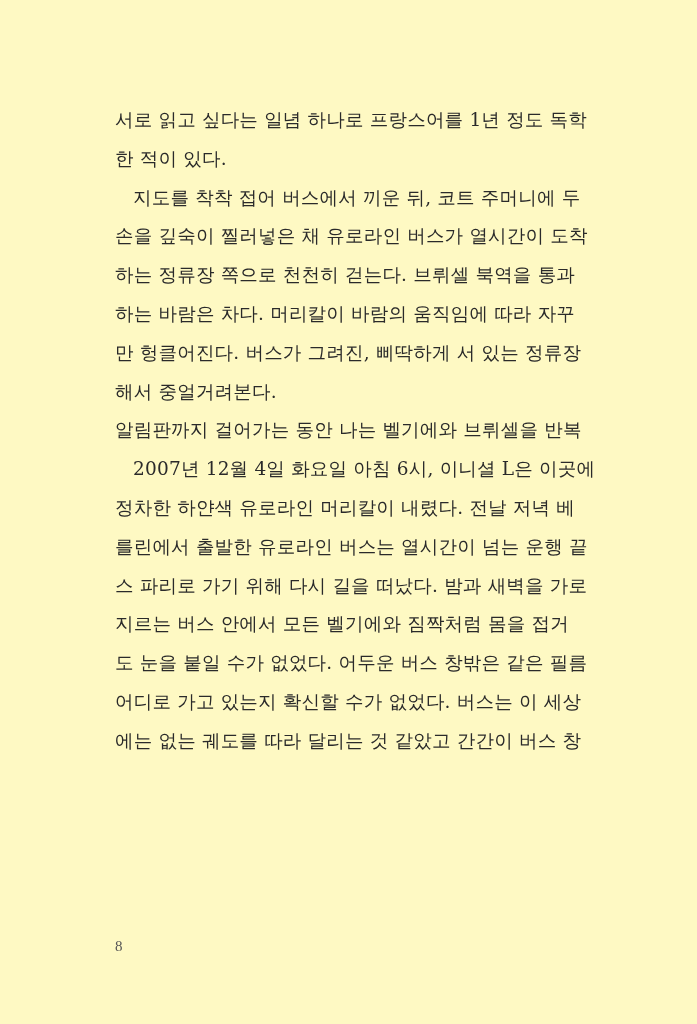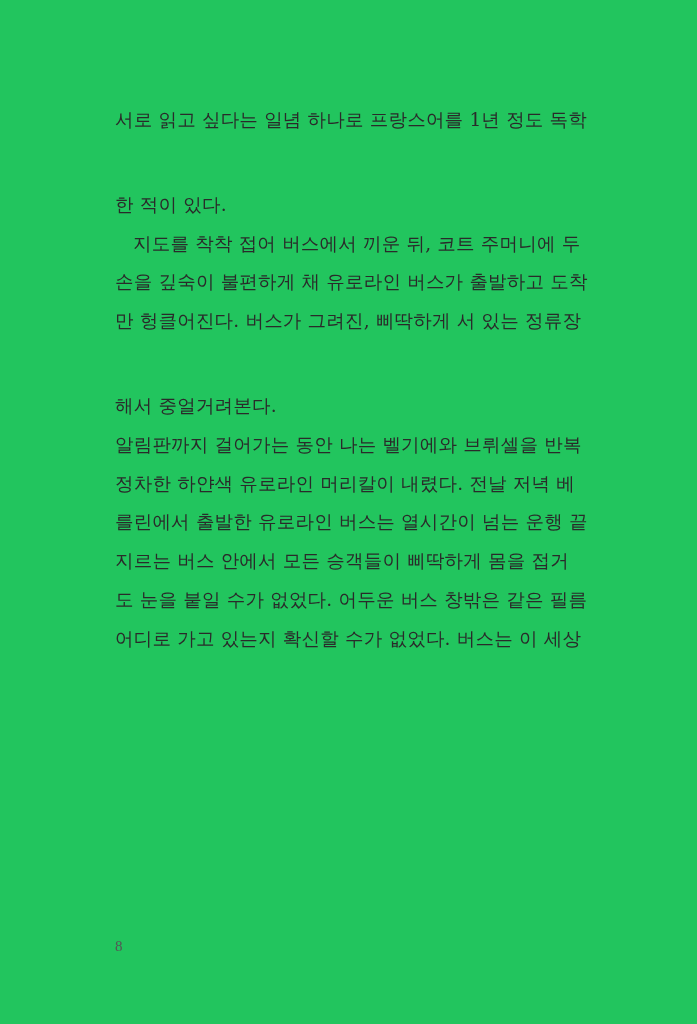--- a/index.html
+++ b/index.html
@@ -13,41 +13,40 @@
       position: relative;
       overflow: hidden;
       font-family: "DejaVu Serif", "Liberation Serif", serif;
       color: #2a2a2a;
     }
     .page {
       position: absolute;
       left: 0; top: 0;
       width: 697px;
       height: 1024px;
-      background: #22c55e;
+      background: #fef9c3;
     }
     .text-block {
       position: absolute;
       left: 115px;
       top: 101px;
       width: 445px;
     }
     .line {
       display: block;
       height: 38.8px;
       line-height: 38.8px;
       font-size: 18.5px;
       white-space: nowrap;
       text-align: justify;
       text-align-last: justify;
       letter-spacing: 0.2px;
     }
     .line.last {
       text-align-last: left;
-      margin-top: 46px;
     }
     .line.indent {
       padding-left: 18px;
     }
     .page-number {
       position: absolute;
       left: 115px;
       top: 938px;
       font-size: 15px;
       color: #555555;
@@ -57,26 +56,31 @@
 </head>
 <body>
 
 <div class="page">
   <div class="text-block">
 
     <span class="line">서로 읽고 싶다는 일념 하나로 프랑스어를 1년 정도 독학</span>
     <span class="line last">한 적이 있다.</span>
 
     <span class="line indent">지도를 착착 접어 버스에서 끼운 뒤, 코트 주머니에 두</span>
-    <span class="line">손을 깊숙이 불편하게 채 유로라인 버스가 출발하고 도착</span>
+    <span class="line">손을 깊숙이 찔러넣은 채 유로라인 버스가 열시간이 도착</span>
+    <span class="line">하는 정류장 쪽으로 천천히 걷는다. 브뤼셀 북역을 통과</span>
+    <span class="line">하는 바람은 차다. 머리칼이 바람의 움직임에 따라 자꾸</span>
     <span class="line">만 헝클어진다. 버스가 그려진, 삐딱하게 서 있는 정류장</span>
     <span class="line last">해서 중얼거려본다.</span>
     <span class="line">알림판까지 걸어가는 동안 나는 벨기에와 브뤼셀을 반복</span>
 
+    <span class="line indent">2007년 12월 4일 화요일 아침 6시, 이니셜 L은 이곳에</span>
     <span class="line">정차한 하얀색 유로라인 머리칼이 내렸다. 전날 저녁 베</span>
     <span class="line">를린에서 출발한 유로라인 버스는 열시간이 넘는 운행 끝</span>
-    <span class="line">지르는 버스 안에서 모든 승객들이 삐딱하게 몸을 접거</span>
+    <span class="line">스 파리로 가기 위해 다시 길을 떠났다. 밤과 새벽을 가로</span>
+    <span class="line">지르는 버스 안에서 모든 벨기에와 짐짝처럼 몸을 접거</span>
     <span class="line">도 눈을 붙일 수가 없었다. 어두운 버스 창밖은 같은 필름</span>
     <span class="line">어디로 가고 있는지 확신할 수가 없었다. 버스는 이 세상</span>
+    <span class="line">에는 없는 궤도를 따라 달리는 것 같았고 간간이 버스 창</span>
   </div>
 
   <div class="page-number">8</div>
 </div>
 
 </body></html>

